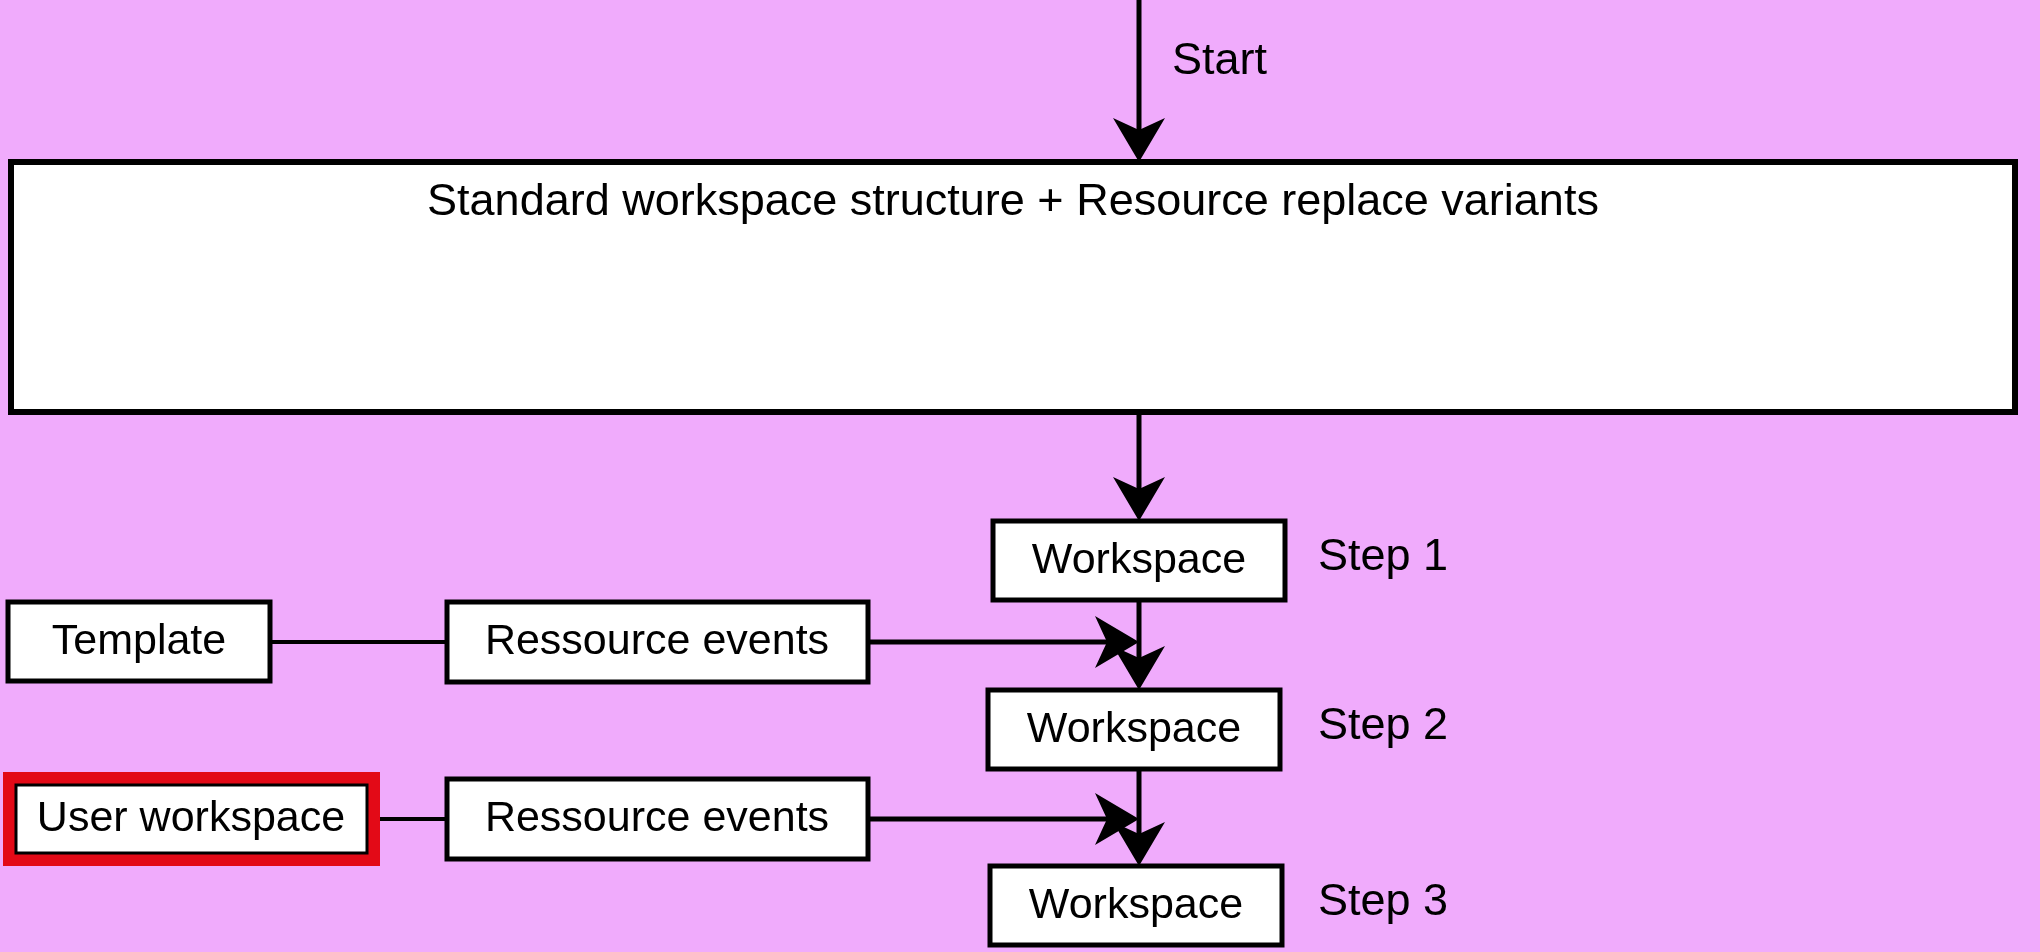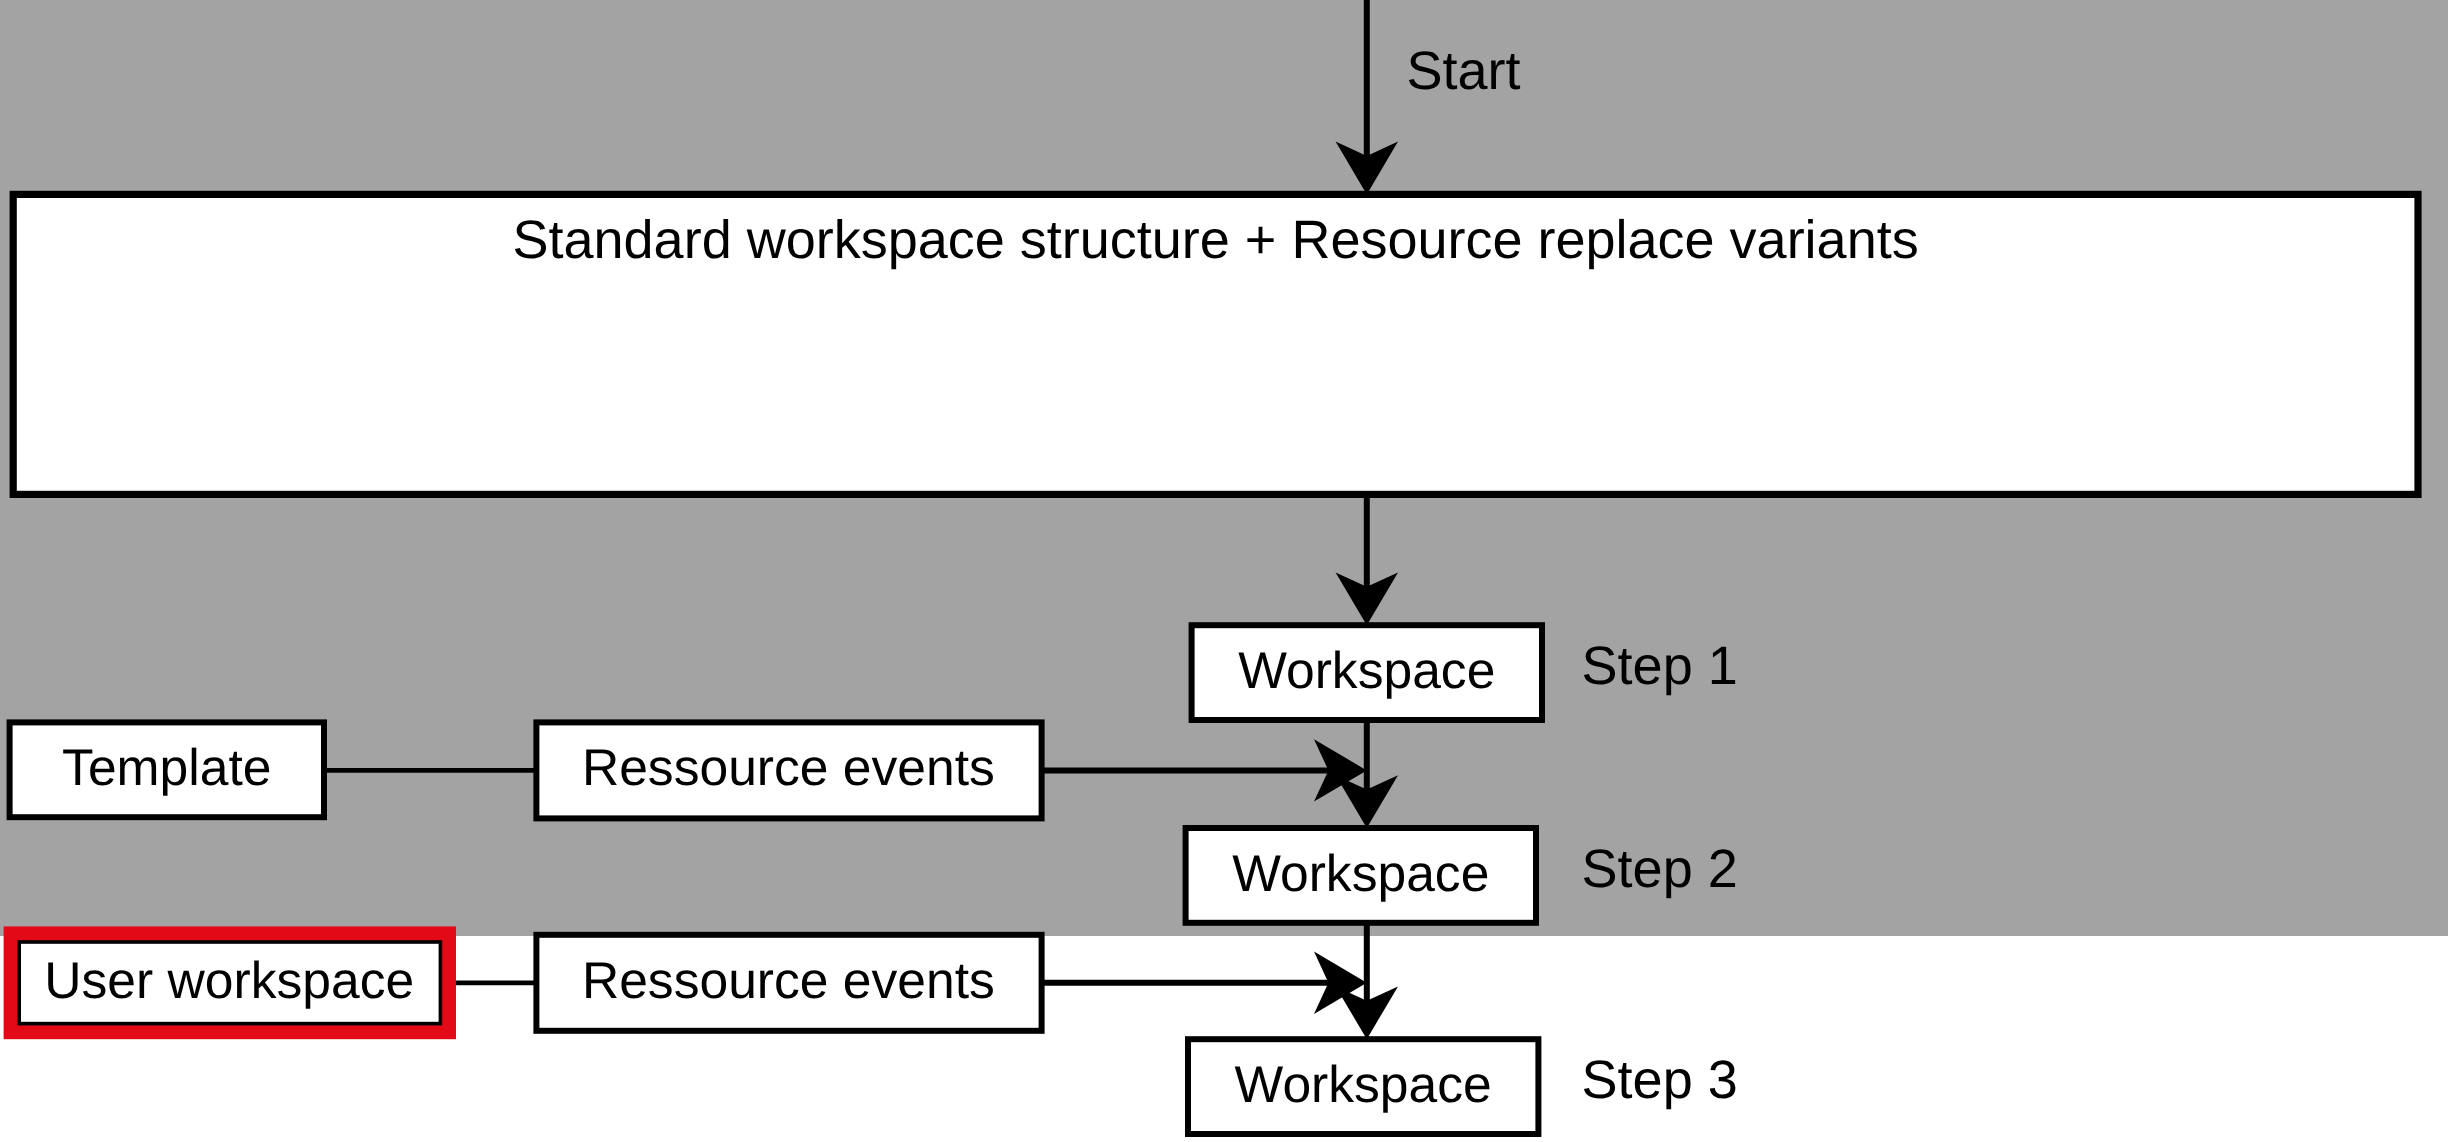--- a/index.html
+++ b/index.html
@@ -9,22 +9,22 @@
   }
   body {
     width: 2040px;
     height: 952px;
     font-family: "Liberation Sans", sans-serif;
     overflow: hidden;
   }
   #diagram-root {
     position: relative;
     width: 2040px;
-    height: 780px;
-    background: #a3a3a3;
+    height: 952px;
+    background: #f0abfc;
   }
   svg.flow {
     position: absolute;
     top: 0;
     left: 0;
     width: 2040px;
     height: 952px;
     display: block;
   }
   .node-rect {

